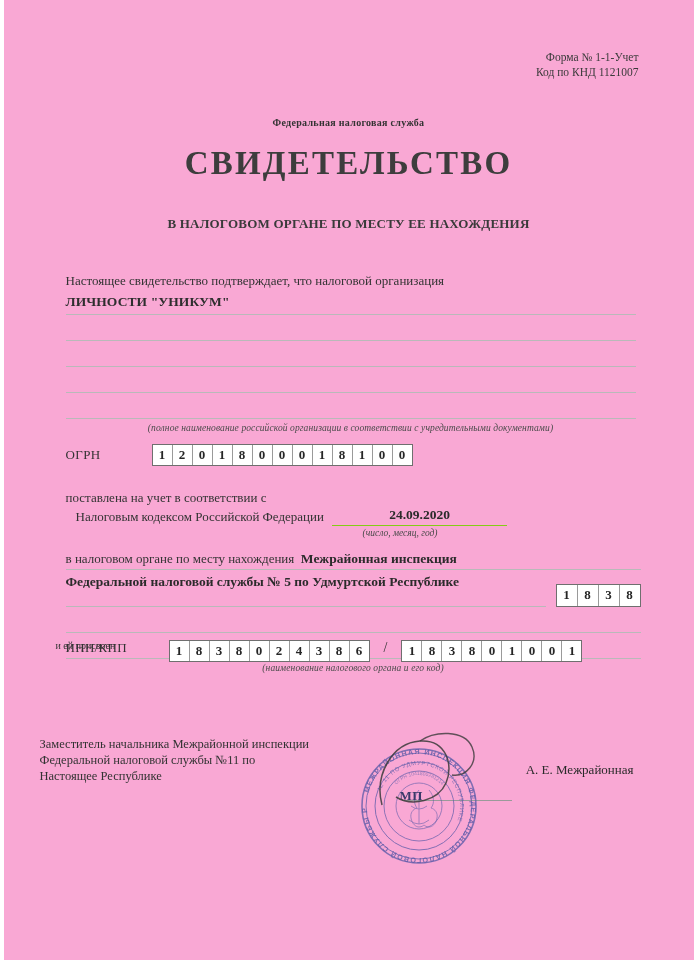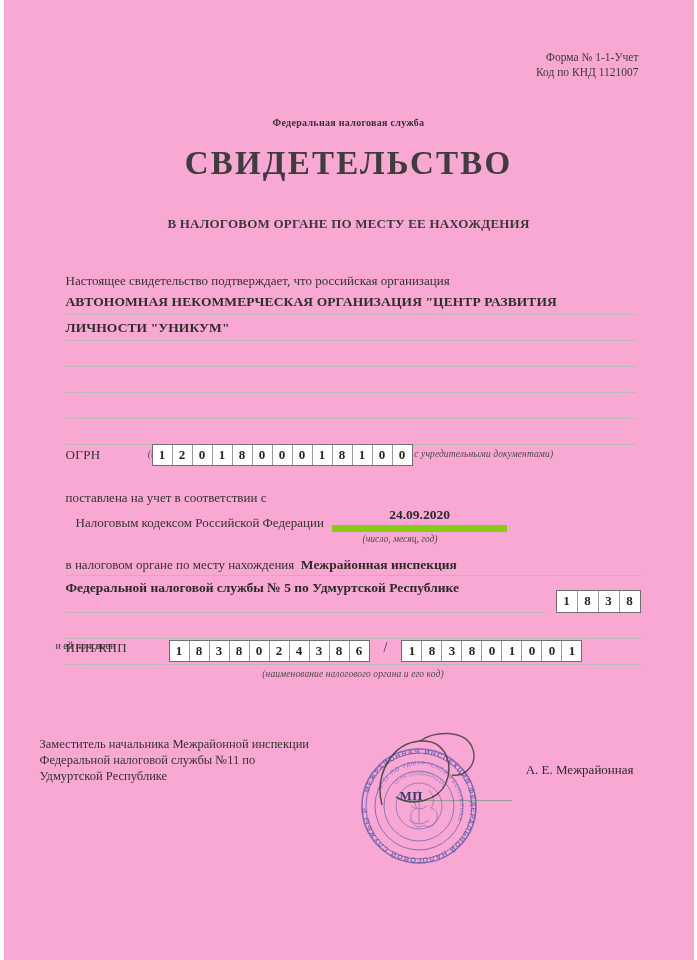--- a/index.html
+++ b/index.html
@@ -146,21 +146,21 @@
     align-items: flex-end;
     font-size: 13px;
     line-height: 18px;
     color: #333;
     margin-left: 10px;
   }
   .date-slot {
     flex: 0 0 175px;
     margin-left: 8px;
     text-align: center;
-    border-bottom: 7px solid #84cc16;
+    border-bottom: 1px solid #84cc16;
     font-weight: bold;
     font-size: 13.5px;
     padding-bottom: 1px;
     color: #2b2b2b;
   }
   .date-caption {
     font-style: italic;
     font-size: 9.5px;
     text-align: center;
     color: #4a4a4a;
@@ -292,22 +292,21 @@
     <div>Код по КНД 1121007</div>
   </div>
 
   <div class="agency">Федеральная налоговая служба</div>
   <div class="main-title">СВИДЕТЕЛЬСТВО</div>
   <div class="subtitle">
     <div>В НАЛОГОВОМ ОРГАНЕ  ПО МЕСТУ ЕЕ НАХОЖДЕНИЯ</div>
   </div>
 
   <div class="body-area">
-    <div class="intro-line">Настоящее свидетельство подтверждает, что российская организация</div>
-    <div class="org-name">АВТОНОМНАЯ НЕКОММЕРЧЕСКАЯ ОРГАНИЗАЦИЯ "ЦЕНТР РАЗВИТИЯ</div>
+    <div class="intro-line">Настоящее свидетельство подтверждает, что налоговой организация</div>
     <div class="org-name">ЛИЧНОСТИ "УНИКУМ"</div>
     <div class="rule"></div>
     <div class="rule"></div>
     <div class="rule"></div>
     <div class="rule"></div>
     <div class="caption">(полное наименование российской организации в соответствии с учредительными документами)</div>
   </div>
 
   <div class="ogrn-row">
     <div class="ogrn-label">ОГРН</div>
@@ -385,21 +384,21 @@
         <div class="cell">1</div>
         <div class="cell">0</div>
         <div class="cell">0</div>
         <div class="cell">1</div>
       </div>
   </div>
 
   <div class="sign-block">
     <div>Заместитель начальника Межрайонной инспекции</div>
     <div>Федеральной налоговой службы №11 по</div>
-    <div>Удмуртской Республике</div>
+    <div>Настоящее Республике</div>
   </div>
   <div class="signatory">А. Е. Межрайонная</div>
   <div class="sig-rule"></div>
 
   <div class="stamp">
     <svg width="140" height="140" viewBox="0 0 140 140" aria-hidden="true">
       <defs>
         <path id="arcOuter" d="M 70,70 m -52,0 a 52,52 0 1,1 104,0 a 52,52 0 1,1 -104,0"></path>
         <path id="arcMid" d="M 70,70 m -41,0 a 41,41 0 1,1 82,0 a 41,41 0 1,1 -82,0"></path>
         <path id="arcIn" d="M 70,70 m -31,0 a 31,31 0 1,1 62,0 a 31,31 0 1,1 -62,0"></path>

